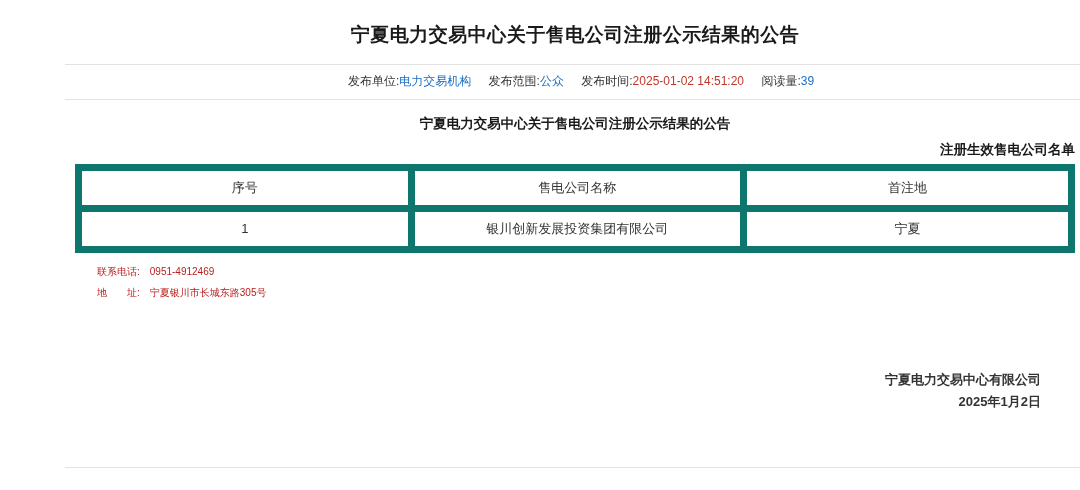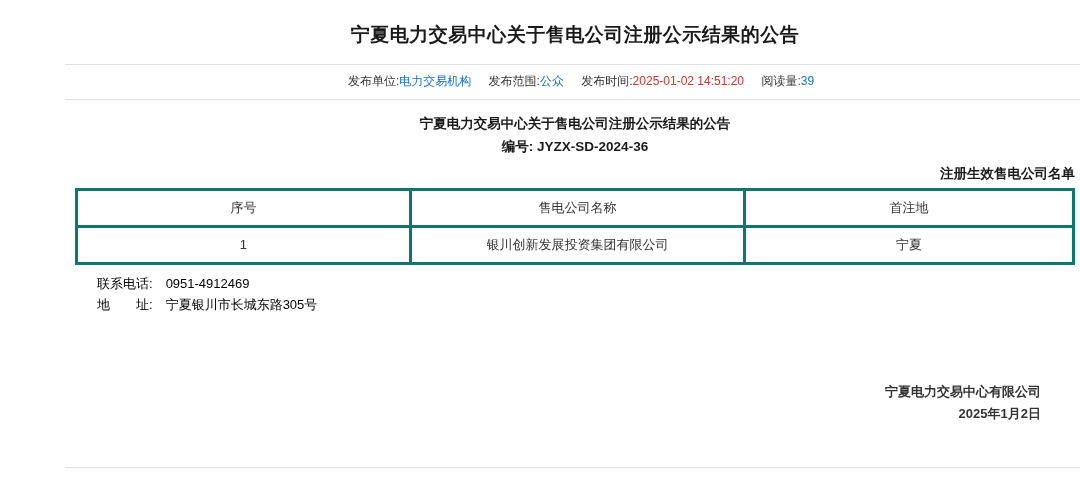--- a/index.html
+++ b/index.html
@@ -95,40 +95,40 @@
     line-height: 20px;
   }
   table.company-table {
     width: 1000px;
     border-collapse: collapse;
     margin-top: 4px;
     font-size: 13px;
   }
   table.company-table th,
   table.company-table td {
-    border: 3px solid #0f766e;
+    border: 7px solid #0f766e;
     text-align: center;
     color: #333333;
     font-weight: normal;
     height: 22px;
     line-height: 20px;
     padding: 6px 4px;
   }
   table.company-table th {
     font-weight: normal;
   }
   table.company-table .col-no { width: 335px; }
   table.company-table .col-name { width: 335px; }
   table.company-table .col-loc { width: 330px; }
   .contact-block {
     margin-top: 8px;
     padding-left: 22px;
-    font-size: 13px;
+    font-size: 10px;
     line-height: 21px;
-    color: #000000;
+    color: #b91c1c;
   }
   .contact-row {
     white-space: pre;
   }
   .signature {
     margin-top: 66px;
     text-align: right;
     padding-right: 34px;
     font-size: 13px;
     line-height: 22px;
@@ -157,21 +157,20 @@
     <span class="seg"><span class="lbl">发布范围:</span><span class="val-link">公众</span></span>
     <span class="seg"><span class="lbl">发布时间:</span><span class="val-red">2025-01-02 14:51:20</span></span>
     <span class="seg"><span class="lbl">阅读量:</span><span class="val-link">39</span></span>
   </div>
 
   <div class="meta-divider-2"></div>
 
   <div class="body-wrap">
 
     <div class="sub-title">宁夏电力交易中心关于售电公司注册公示结果的公告</div>
-    <div class="doc-number">编号: JYZX-SD-2024-36</div>
 
 
     <div class="list-title">注册生效售电公司名单</div>
 
     <table class="company-table">
       <thead>
         <tr>
           <th class="col-no">序号</th>
           <th class="col-name">售电公司名称</th>
           <th class="col-loc">首注地</th>

